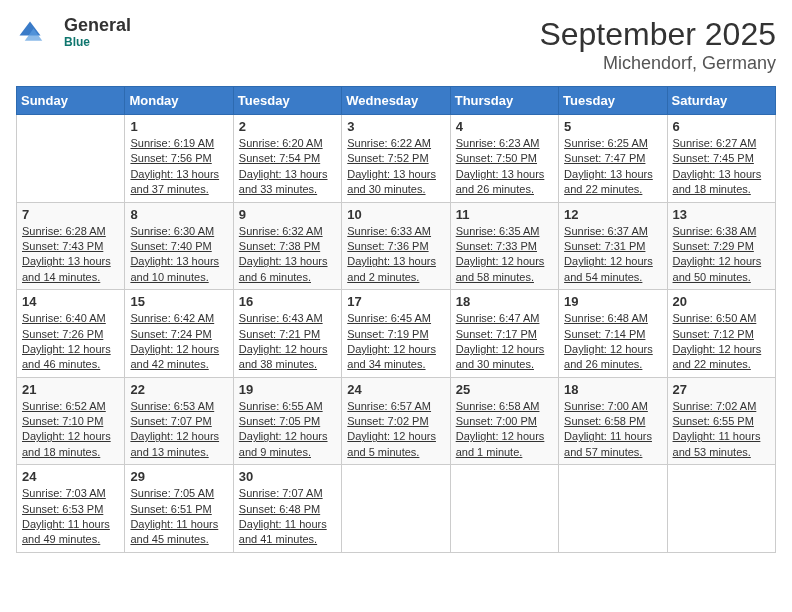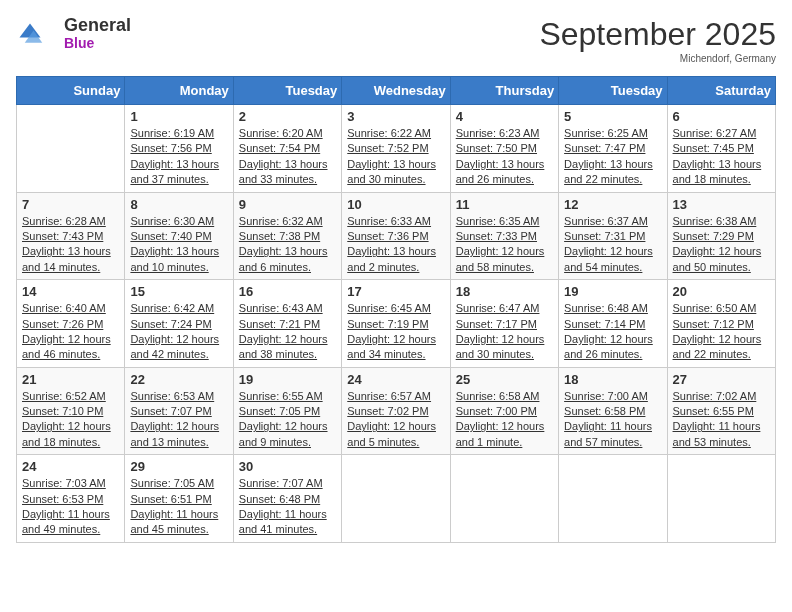--- a/index.html
+++ b/index.html
@@ -25,51 +25,51 @@
       display: flex;
       flex-direction: column;
       line-height: 1.1;
     }
     .logo-general {
       font-size: 18px;
       font-weight: bold;
       color: #333;
     }
     .logo-blue {
-      font-size: 14px;
+      font-size: 12px;
       font-weight: bold;
-      color: #a21caf;
+      color: #0f766e;
     }
     .logo-icon {
       width: 28px;
       height: 28px;
     }
     .title-block {
       text-align: right;
     }
     .month-title {
       font-size: 32px;
       font-weight: normal;
       color: #333;
     }
     .location {
-      font-size: 10px;
+      font-size: 18px;
       color: #555;
     }
     .calendar {
       width: 100%;
       border-collapse: collapse;
       border: 1px solid #ccc;
     }
     .calendar th {
       background: #3a7bc8;
       color: #fff;
       font-size: 13px;
       padding: 6px 4px;
-      text-align: right;
+      text-align: left;
       border: 1px solid #2d6ab0;
     }
     .calendar td {
       border: 1px solid #ccc;
       vertical-align: top;
       padding: 4px 5px;
       width: 108px;
       min-height: 80px;
       font-size: 10.5px;
       color: #333;

